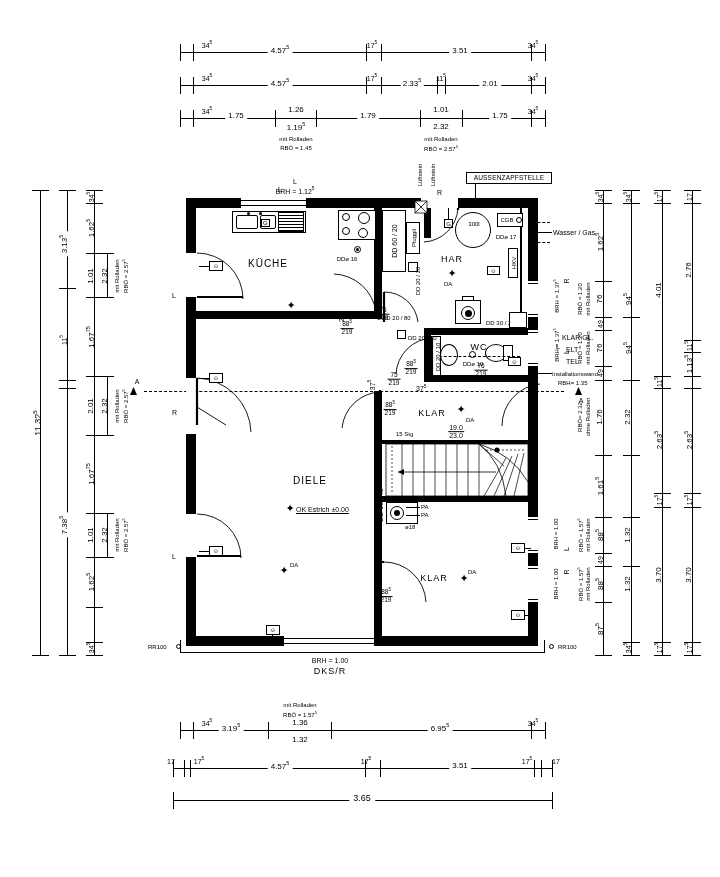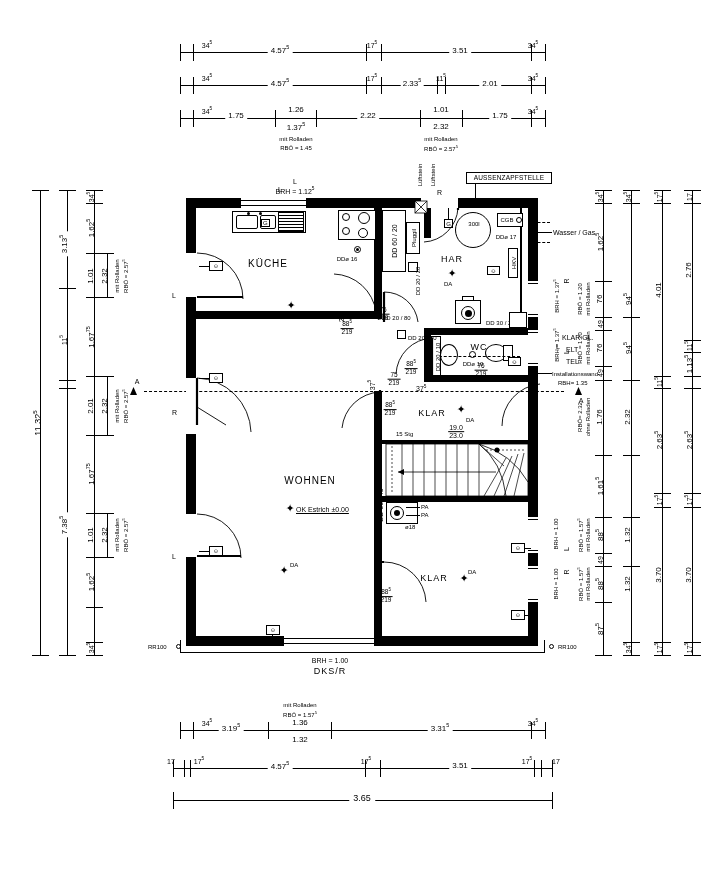--- a/index.html
+++ b/index.html
@@ -84,26 +84,26 @@
     <div class="tick" style="left:193px;top:110px;height:17px;"></div>
     <div class="tick" style="left:275px;top:110px;height:17px;"></div>
     <div class="tick" style="left:316px;top:110px;height:17px;"></div>
     <div class="tick" style="left:420px;top:110px;height:17px;"></div>
     <div class="tick" style="left:462px;top:110px;height:17px;"></div>
     <div class="tick" style="left:531px;top:110px;height:17px;"></div>
     <div class="tick" style="left:545px;top:110px;height:17px;"></div>
     <div class="t f7 c" style="left:207px;top:111px;"><span>34</span><span class="sup">5</span></div>
     <div class="t f8 c" style="left:236px;top:116px;background:#fff;padding:0 3px;"><span>1.75</span></div>
     <div class="t f8 c" style="left:296px;top:110px;"><span>1.26</span></div>
-    <div class="t f8 c" style="left:368px;top:116px;background:#fff;padding:0 3px;"><span>2.22</span></div>
+    <div class="t f8 c" style="left:368px;top:116px;background:#fff;padding:0 3px;"><span>1.79</span></div>
     <div class="t f8 c" style="left:441px;top:110px;"><span>1.01</span></div>
     <div class="t f8 c" style="left:500px;top:116px;background:#fff;padding:0 3px;"><span>1.75</span></div>
     <div class="t f7 c" style="left:533px;top:111px;"><span>34</span><span class="sup">5</span></div>
 
-    <div class="t f8 c" style="left:296px;top:127px;"><span>1.37</span><span class="sup">5</span></div>
+    <div class="t f8 c" style="left:296px;top:127px;"><span>1.19</span><span class="sup">5</span></div>
     <div class="t f6 c" style="left:296px;top:139px;">mit Rolladen</div>
     <div class="t f6 c" style="left:296px;top:148px;">RBÖ = 1.45</div>
     <div class="t f8 c" style="left:441px;top:127px;"><span>2.32</span></div>
     <div class="t f6 c" style="left:441px;top:139px;">mit Rolladen</div>
     <div class="t f6 c" style="left:441px;top:148px;"><span>RBÖ = 2.57</span><span class="sup">5</span></div>
   </div>
 
   <div class="abs">
 
     <div class="dimlineV" style="left:40px;top:190px;height:465px;"></div>
@@ -279,21 +279,21 @@
     <div class="tick" style="left:180px;top:722px;height:17px;"></div>
     <div class="tick" style="left:193px;top:722px;height:17px;"></div>
     <div class="tick" style="left:268px;top:722px;height:17px;"></div>
     <div class="tick" style="left:331px;top:722px;height:17px;"></div>
     <div class="tick" style="left:531px;top:722px;height:17px;"></div>
     <div class="tick" style="left:545px;top:722px;height:17px;"></div>
     <div class="t f7 c" style="left:207px;top:723px;"><span>34</span><span class="sup">5</span></div>
     <div class="t f8 c" style="left:231px;top:728px;background:#fff;padding:0 3px;"><span>3.19</span><span class="sup">5</span></div>
     <div class="t f8 c" style="left:300px;top:723px;"><span>1.36</span></div>
     <div class="t f8 c" style="left:300px;top:740px;"><span>1.32</span></div>
-    <div class="t f8 c" style="left:440px;top:728px;background:#fff;padding:0 3px;"><span>3.31</span><span class="sup">5</span></div>
+    <div class="t f8 c" style="left:440px;top:728px;background:#fff;padding:0 3px;"><span>6.95</span><span class="sup">5</span></div>
     <div class="t f7 c" style="left:533px;top:723px;"><span>34</span><span class="sup">5</span></div>
 
     <div class="dimline" style="left:173px;top:768px;width:379px;"></div>
     <div class="tick" style="left:173px;top:760px;height:17px;"></div>
     <div class="tick" style="left:184px;top:760px;height:17px;"></div>
     <div class="tick" style="left:190px;top:760px;height:17px;"></div>
     <div class="tick" style="left:365px;top:760px;height:17px;"></div>
     <div class="tick" style="left:380px;top:760px;height:17px;"></div>
     <div class="tick" style="left:534px;top:760px;height:17px;"></div>
     <div class="tick" style="left:541px;top:760px;height:17px;"></div>
@@ -572,21 +572,21 @@
     <div class="t f9 c" style="left:452px;top:259px;letter-spacing:1px;">HAR</div>
     <div class="star" style="left:452px;top:273px;">✦</div>
     <div class="t f6" style="left:444px;top:281px;">DA</div>
 
     <div class="t f9 c" style="left:479px;top:347px;letter-spacing:1px;">WC</div>
 
     <div class="t f9 c" style="left:432px;top:413px;letter-spacing:1px;">KLAR</div>
     <div class="star" style="left:461px;top:409px;">✦</div>
     <div class="t f6" style="left:466px;top:417px;">DA</div>
 
-    <div class="t f10 c" style="left:310px;top:481px;letter-spacing:1px;">WOHNEN</div>
+    <div class="t f10 c" style="left:310px;top:481px;letter-spacing:1px;">DIELE</div>
     <div class="star" style="left:290px;top:508px;">✦</div>
     <div class="t f7" style="left:296px;top:506px;text-decoration:underline;">OK Estrich ±0.00</div>
     <div class="star" style="left:284px;top:570px;">✦</div>
     <div class="t f6" style="left:290px;top:562px;">DA</div>
 
     <div class="t f9 c" style="left:434px;top:578px;letter-spacing:1px;">KLAR</div>
     <div class="star" style="left:464px;top:578px;">✦</div>
     <div class="t f6" style="left:468px;top:569px;">DA</div>
 
     <div class="lbl-box" style="left:209px;top:261px;width:14px;height:10px;font-size:6px;">⎉</div>

